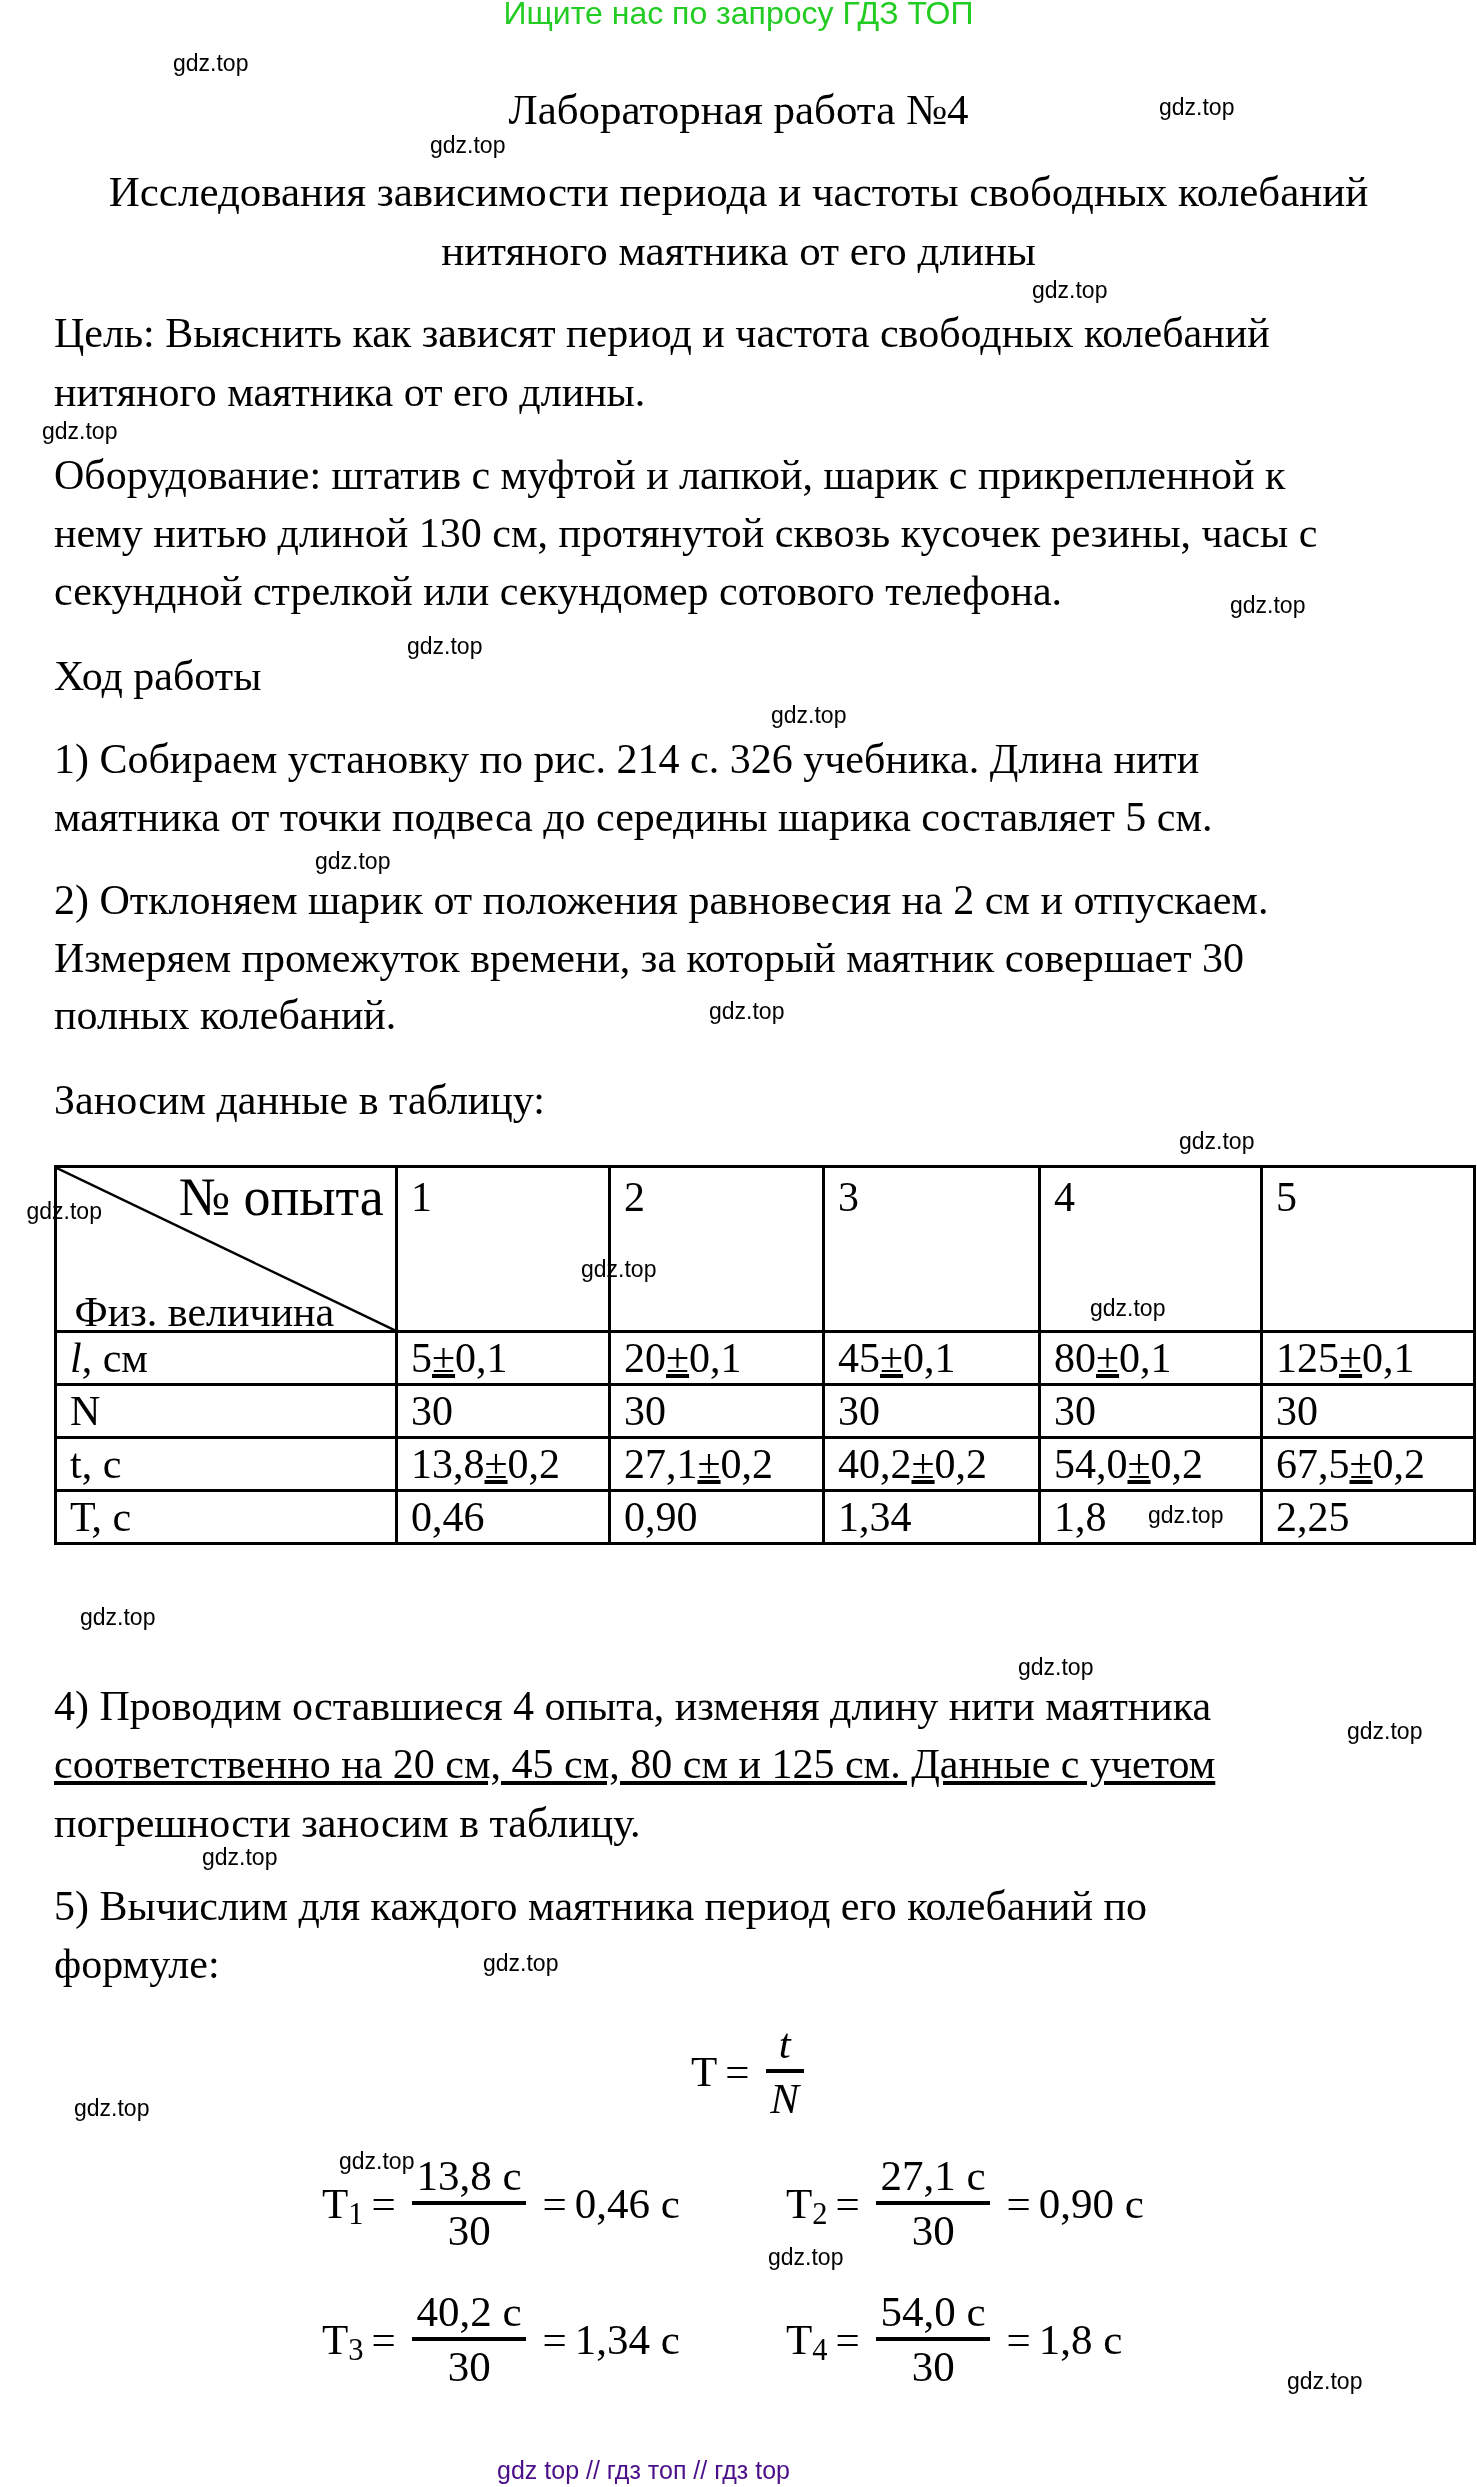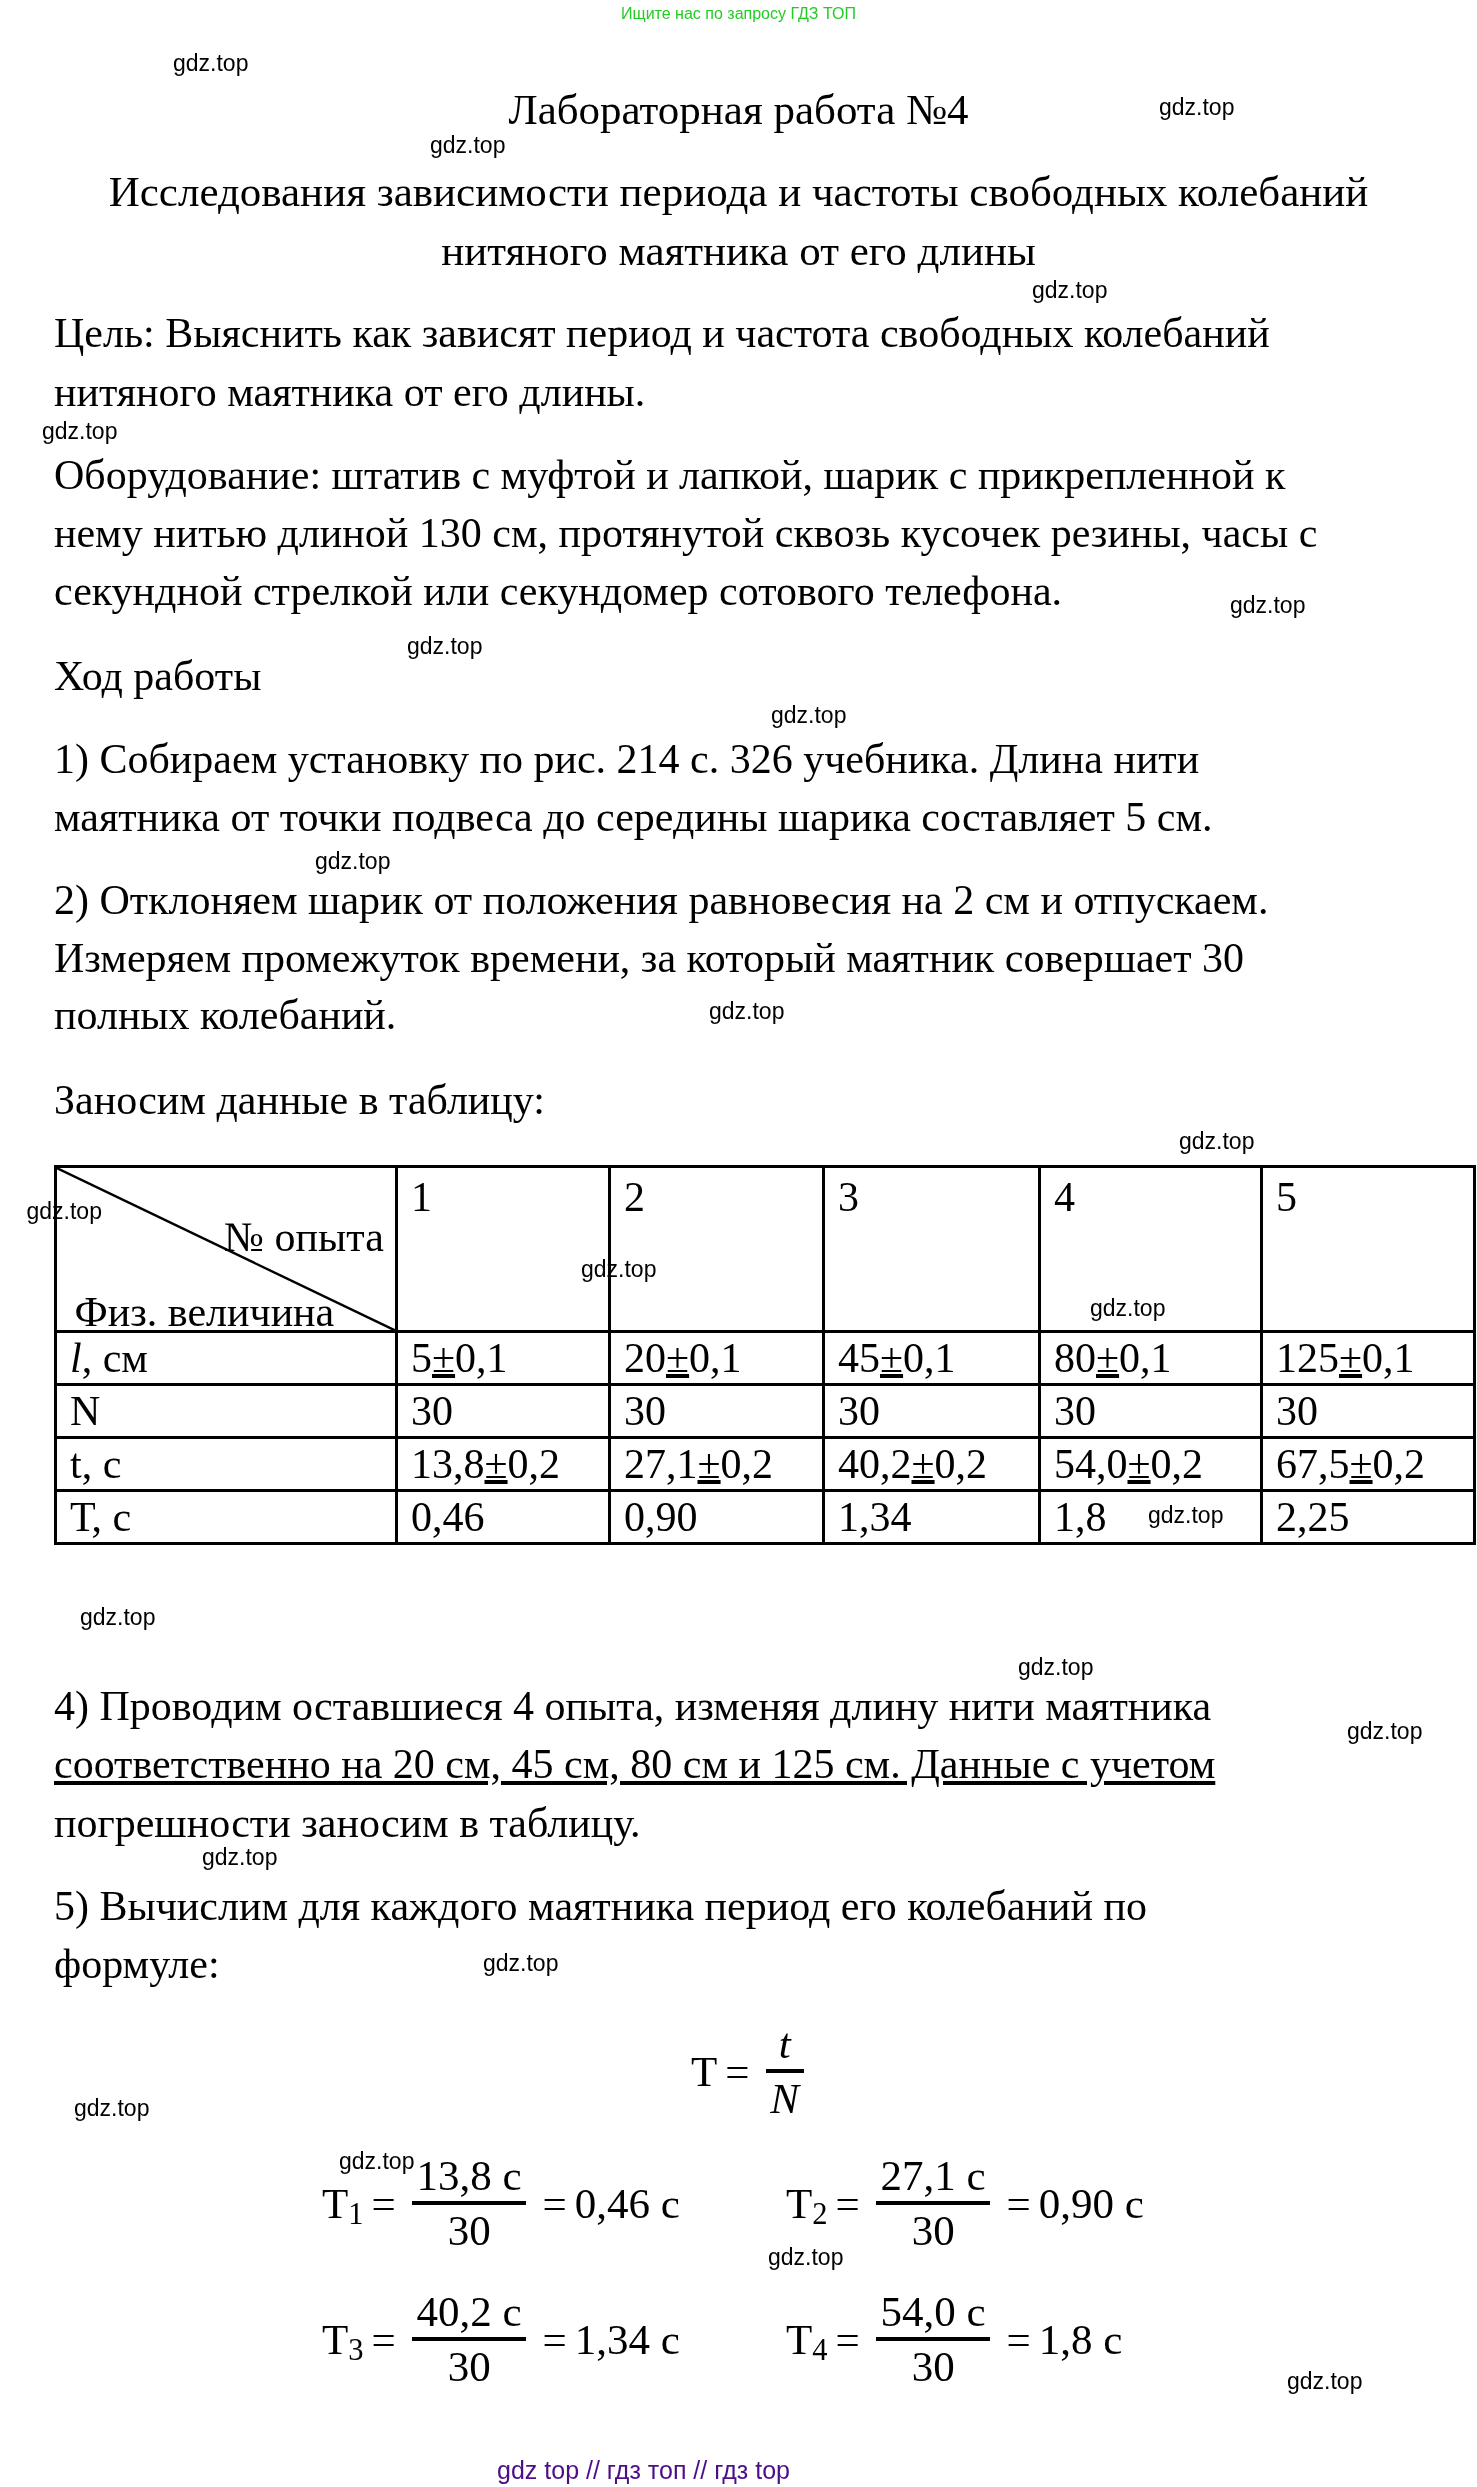--- a/index.html
+++ b/index.html
@@ -4,21 +4,21 @@
 <style>
   html, body { margin: 0; padding: 0; background: #ffffff; }
   body {
     width: 1477px; height: 2487px; position: relative; overflow: hidden;
     font-family: "Liberation Serif", "DejaVu Serif", serif;
     color: #000;
   }
   .ad-top {
     position: absolute; top: 0; left: 0; width: 1477px; text-align: center;
     font-family: "Liberation Sans", "DejaVu Sans", sans-serif;
-    font-size: 16px; line-height: 27px; color: #22cc22;
+    font-size: 32px; line-height: 27px; color: #22cc22;
   }
   .footer {
     position: absolute; top: 2456px; left: 0; width: 1287px; text-align: center;
     font-family: "Liberation Sans", "DejaVu Sans", sans-serif;
     font-size: 25px; line-height: 29px; color: #4b0f8a;
   }
   .wm {
     position: absolute; white-space: nowrap;
     font-family: "Liberation Sans", "DejaVu Sans", sans-serif;
     font-size: 23px; line-height: 26px; color: #000;
@@ -37,21 +37,21 @@
     border-collapse: collapse; table-layout: fixed;
   }
   .tbl td {
     border: 3.2px solid #000; padding: 0 0 0 13px; vertical-align: middle;
     font-size: 42px; line-height: 48px; white-space: nowrap; overflow: hidden;
   }
   .tbl tr.head td { height: 157px; vertical-align: top; padding-top: 4.8px; }
   .tbl tr.row td { height: 50px; }
   .diag-cell { position: relative; padding: 0 !important; }
   .diag-cell svg { position: absolute; left: 0; top: 0; }
-  .diag-top { position: absolute; right: 11.2px; top: 4.8px; font-size: 42px; line-height: 48px; margin-top: 40px; }
+  .diag-top { position: absolute; right: 11.2px; top: 4.8px; font-size: 54px; line-height: 48px; }
   .diag-bottom { position: absolute; left: 17.6px; bottom: -6.4px; font-size: 42px; line-height: 48px; }
   .pm { text-decoration: underline; text-underline-offset: 1.6px; }
   .ital { font-style: italic; }
 
   
   .formula {
     position: absolute; display: flex; align-items: center; white-space: nowrap;
     font-size: 43px; line-height: 1;
   }
   .frac { display: inline-flex; flex-direction: column; align-items: center; margin: 0 8px; }

